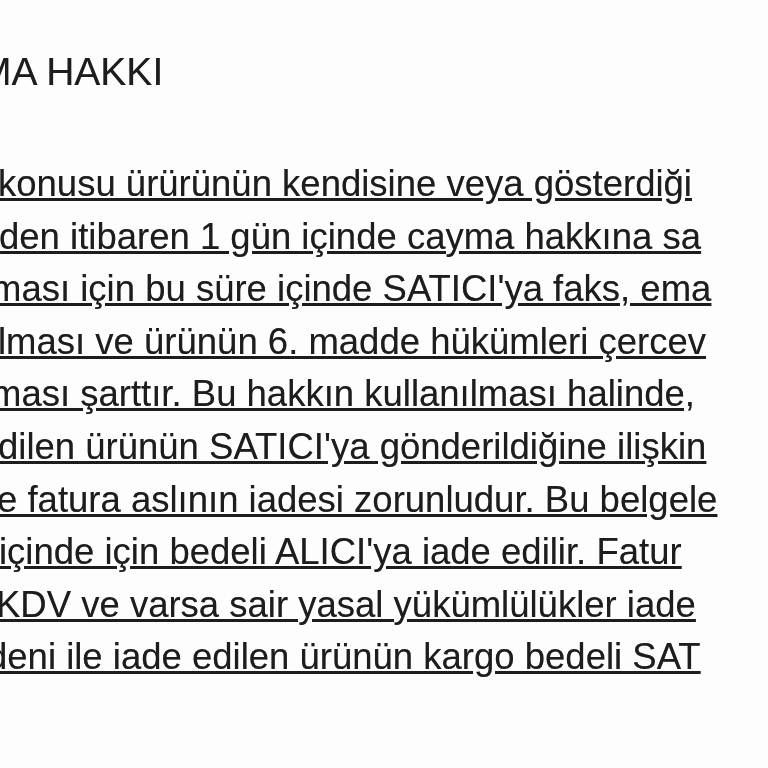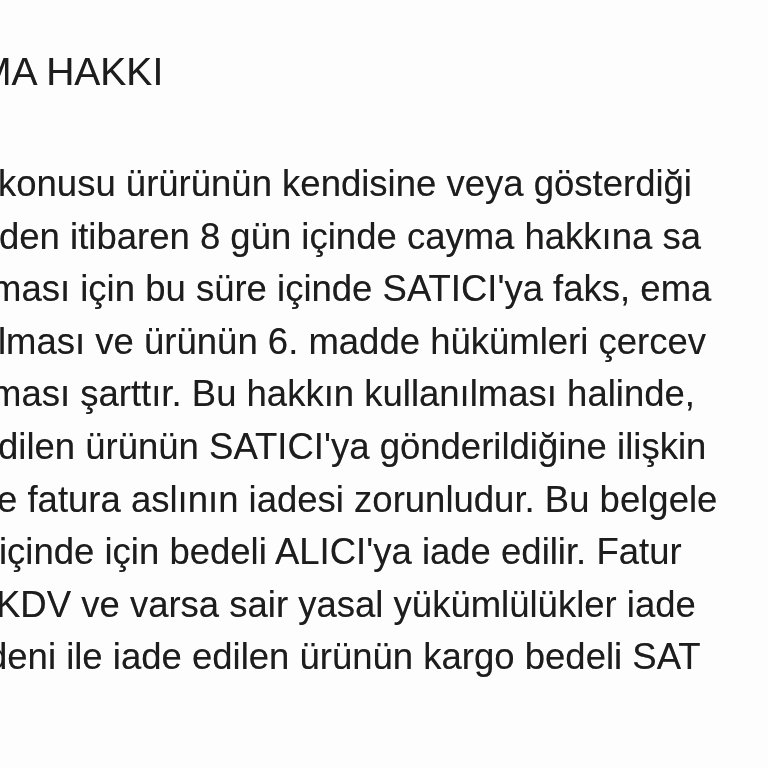--- a/index.html
+++ b/index.html
@@ -28,20 +28,21 @@
     font-size: 39px;
     font-weight: 400;
     line-height: 44px;
     margin: 50px 0 0 -21px;
     white-space: nowrap;
   }
   .para {
     margin-top: 64px;
     font-size: 36.5px;
     line-height: 52.6px;
+    text-decoration: underline;
   }
   .para .line {
     white-space: nowrap;
   }
   
   .para .line:nth-child(1) { margin-left: -2px; }
   .para .line:nth-child(2) { margin-left: -1px; }
   .para .line:nth-child(3) { margin-left: -9px; }
   .para .line:nth-child(4) { margin-left: -2px; }
   .para .line:nth-child(5) { margin-left: -9px; }
@@ -52,21 +53,21 @@
   .para .line:nth-child(10) { margin-left: -13px; }
 </style>
 </head>
 <body>
 
 <div class="doc">
   <h1 class="title">MA HAKKI</h1>
 
   <div class="para">
     <div class="line">konusu ürürünün kendisine veya gösterdiği</div>
-    <div class="line">den itibaren 8 gün içinde cayma hakkına sa</div>
+    <div class="line">den itibaren 1 gün içinde cayma hakkına sa</div>
     <div class="line">ması için bu süre içinde SATICI'ya faks, ema</div>
     <div class="line">lması ve ürünün 6. madde hükümleri çercev</div>
     <div class="line">ması şarttır. Bu hakkın kullanılması halinde,</div>
     <div class="line">dilen ürünün SATICI'ya gönderildiğine ilişkin</div>
     <div class="line">e fatura aslının iadesi zorunludur. Bu belgele</div>
     <div class="line">içinde için bedeli ALICI'ya iade edilir. Fatur</div>
     <div class="line">KDV ve varsa sair yasal yükümlülükler iade</div>
     <div class="line">deni ile iade edilen ürünün kargo bedeli SAT</div>
   </div>
 </div>

